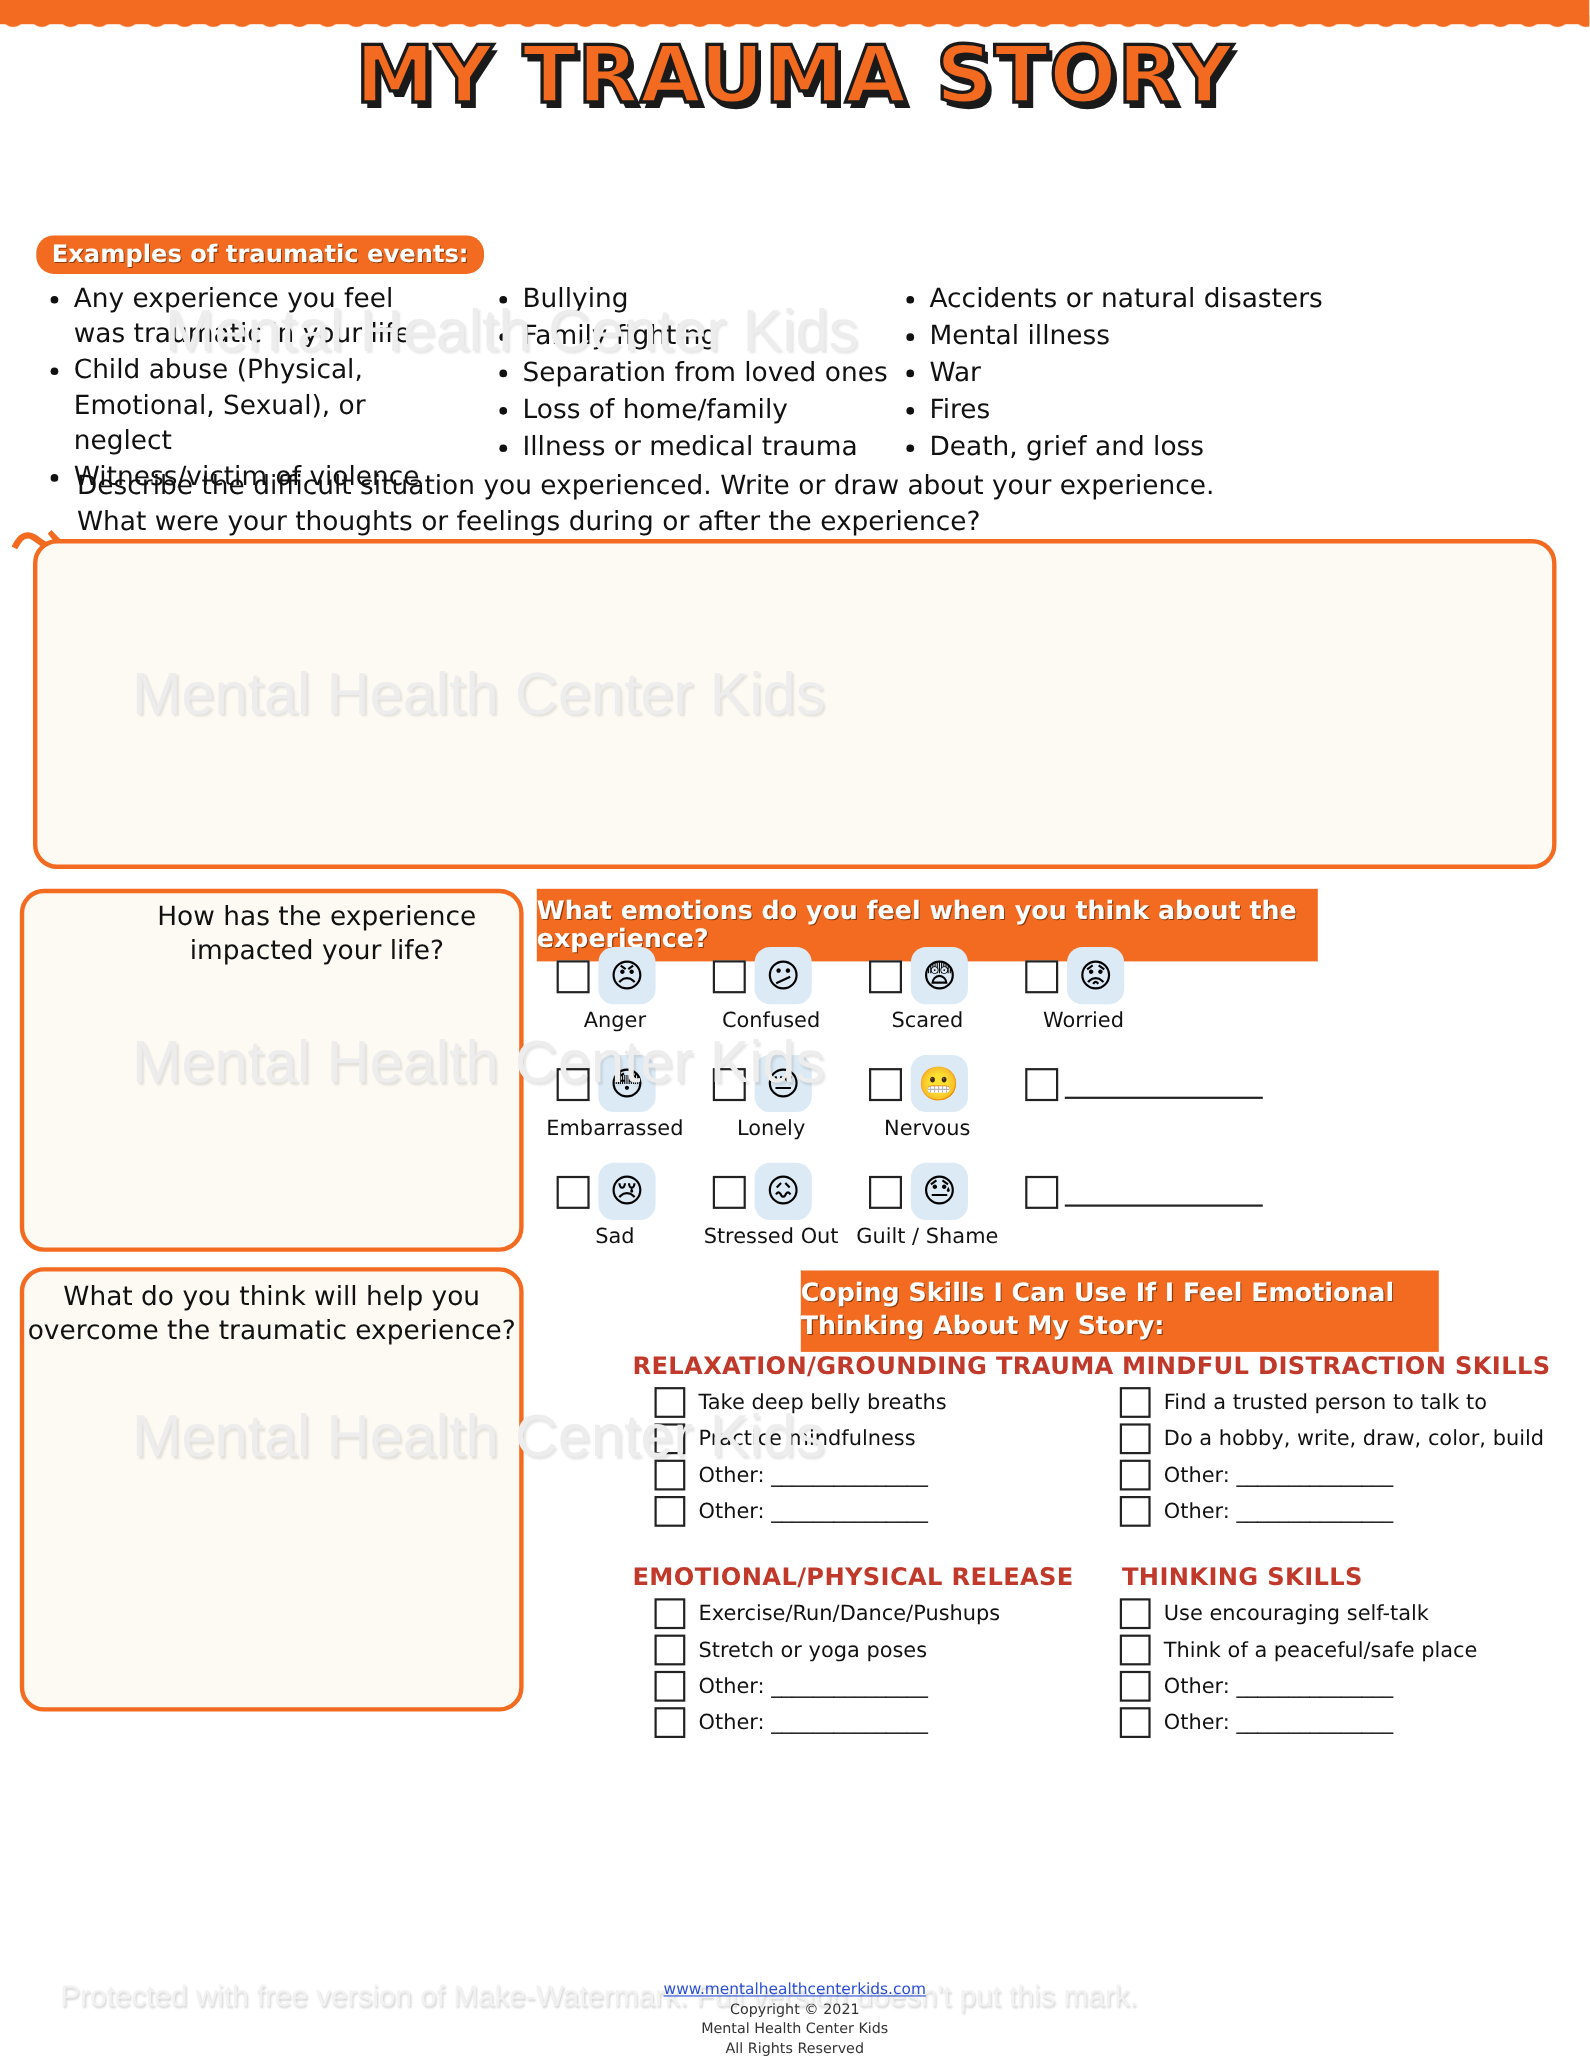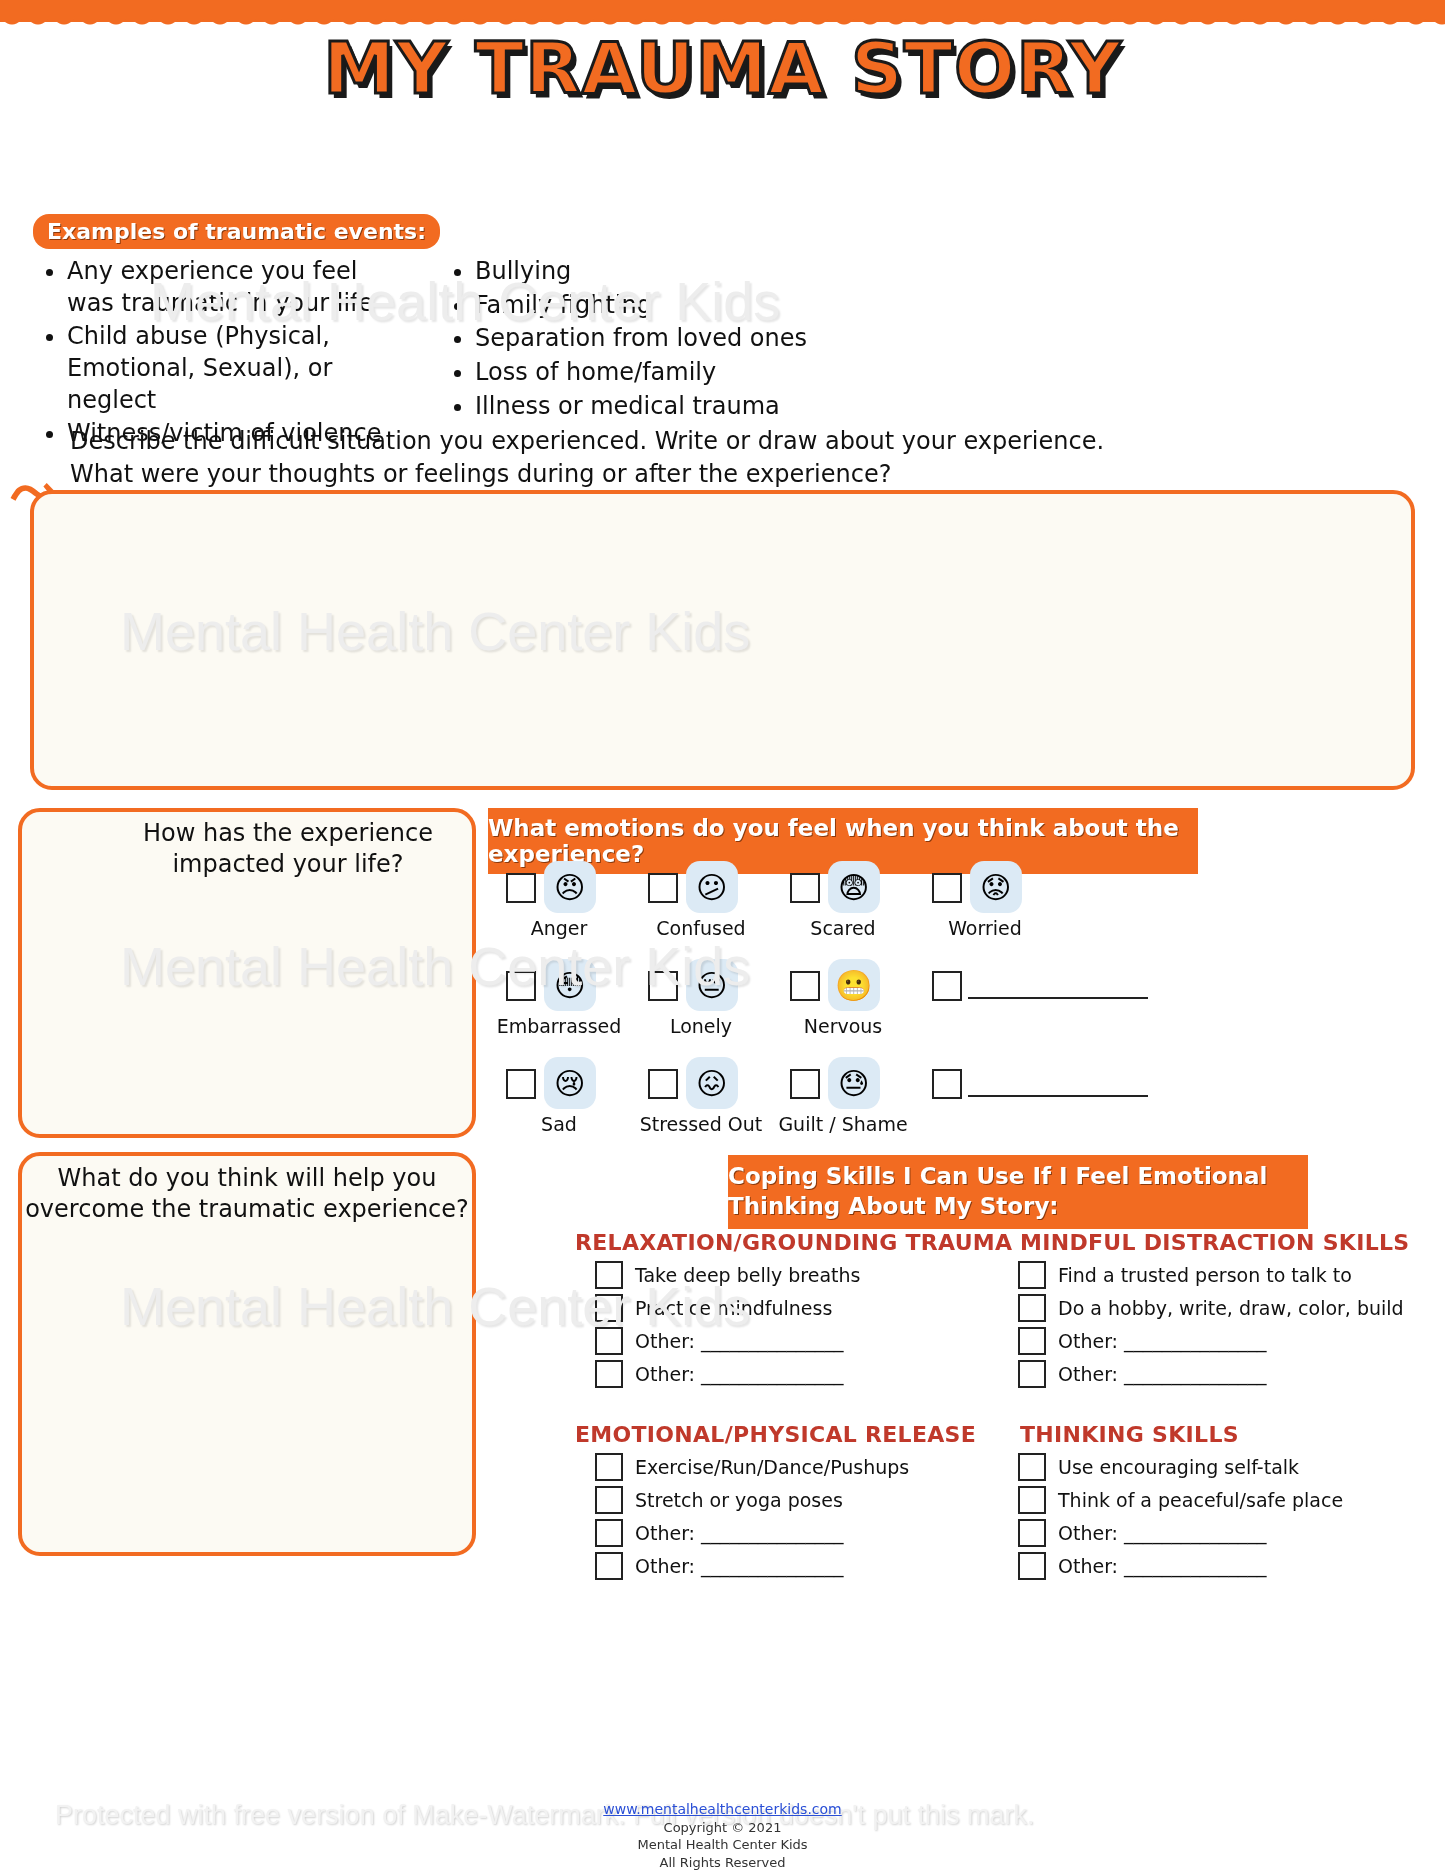--- a/index.html
+++ b/index.html
@@ -188,20 +188,29 @@
   </div>
   <div class="ex-col" id="ex-col-2">
     <ul>
       <li>Bullying</li>
       <li>Family fighting</li>
       <li>Separation from loved ones</li>
       <li>Loss of home/family</li>
       <li>Illness or medical trauma</li>
     </ul>
   </div>
+  <div class="ex-col" id="ex-col-3">
+    <ul>
+      <li>Accidents or natural disasters</li>
+      <li>Mental illness</li>
+      <li>War</li>
+      <li>Fires</li>
+      <li>Death, grief and loss</li>
+    </ul>
+  </div>
 
   <div class="describe">
     <div>Describe the difficult situation you experienced. Write or draw about your experience.</div>
     <div>What were your thoughts or feelings during or after the experience?</div>
   </div>
 
   <div class="squiggle sq1">⤳</div>
   <div class="answer-box"></div>
 
   <div class="squiggle sq2">⤳</div>

